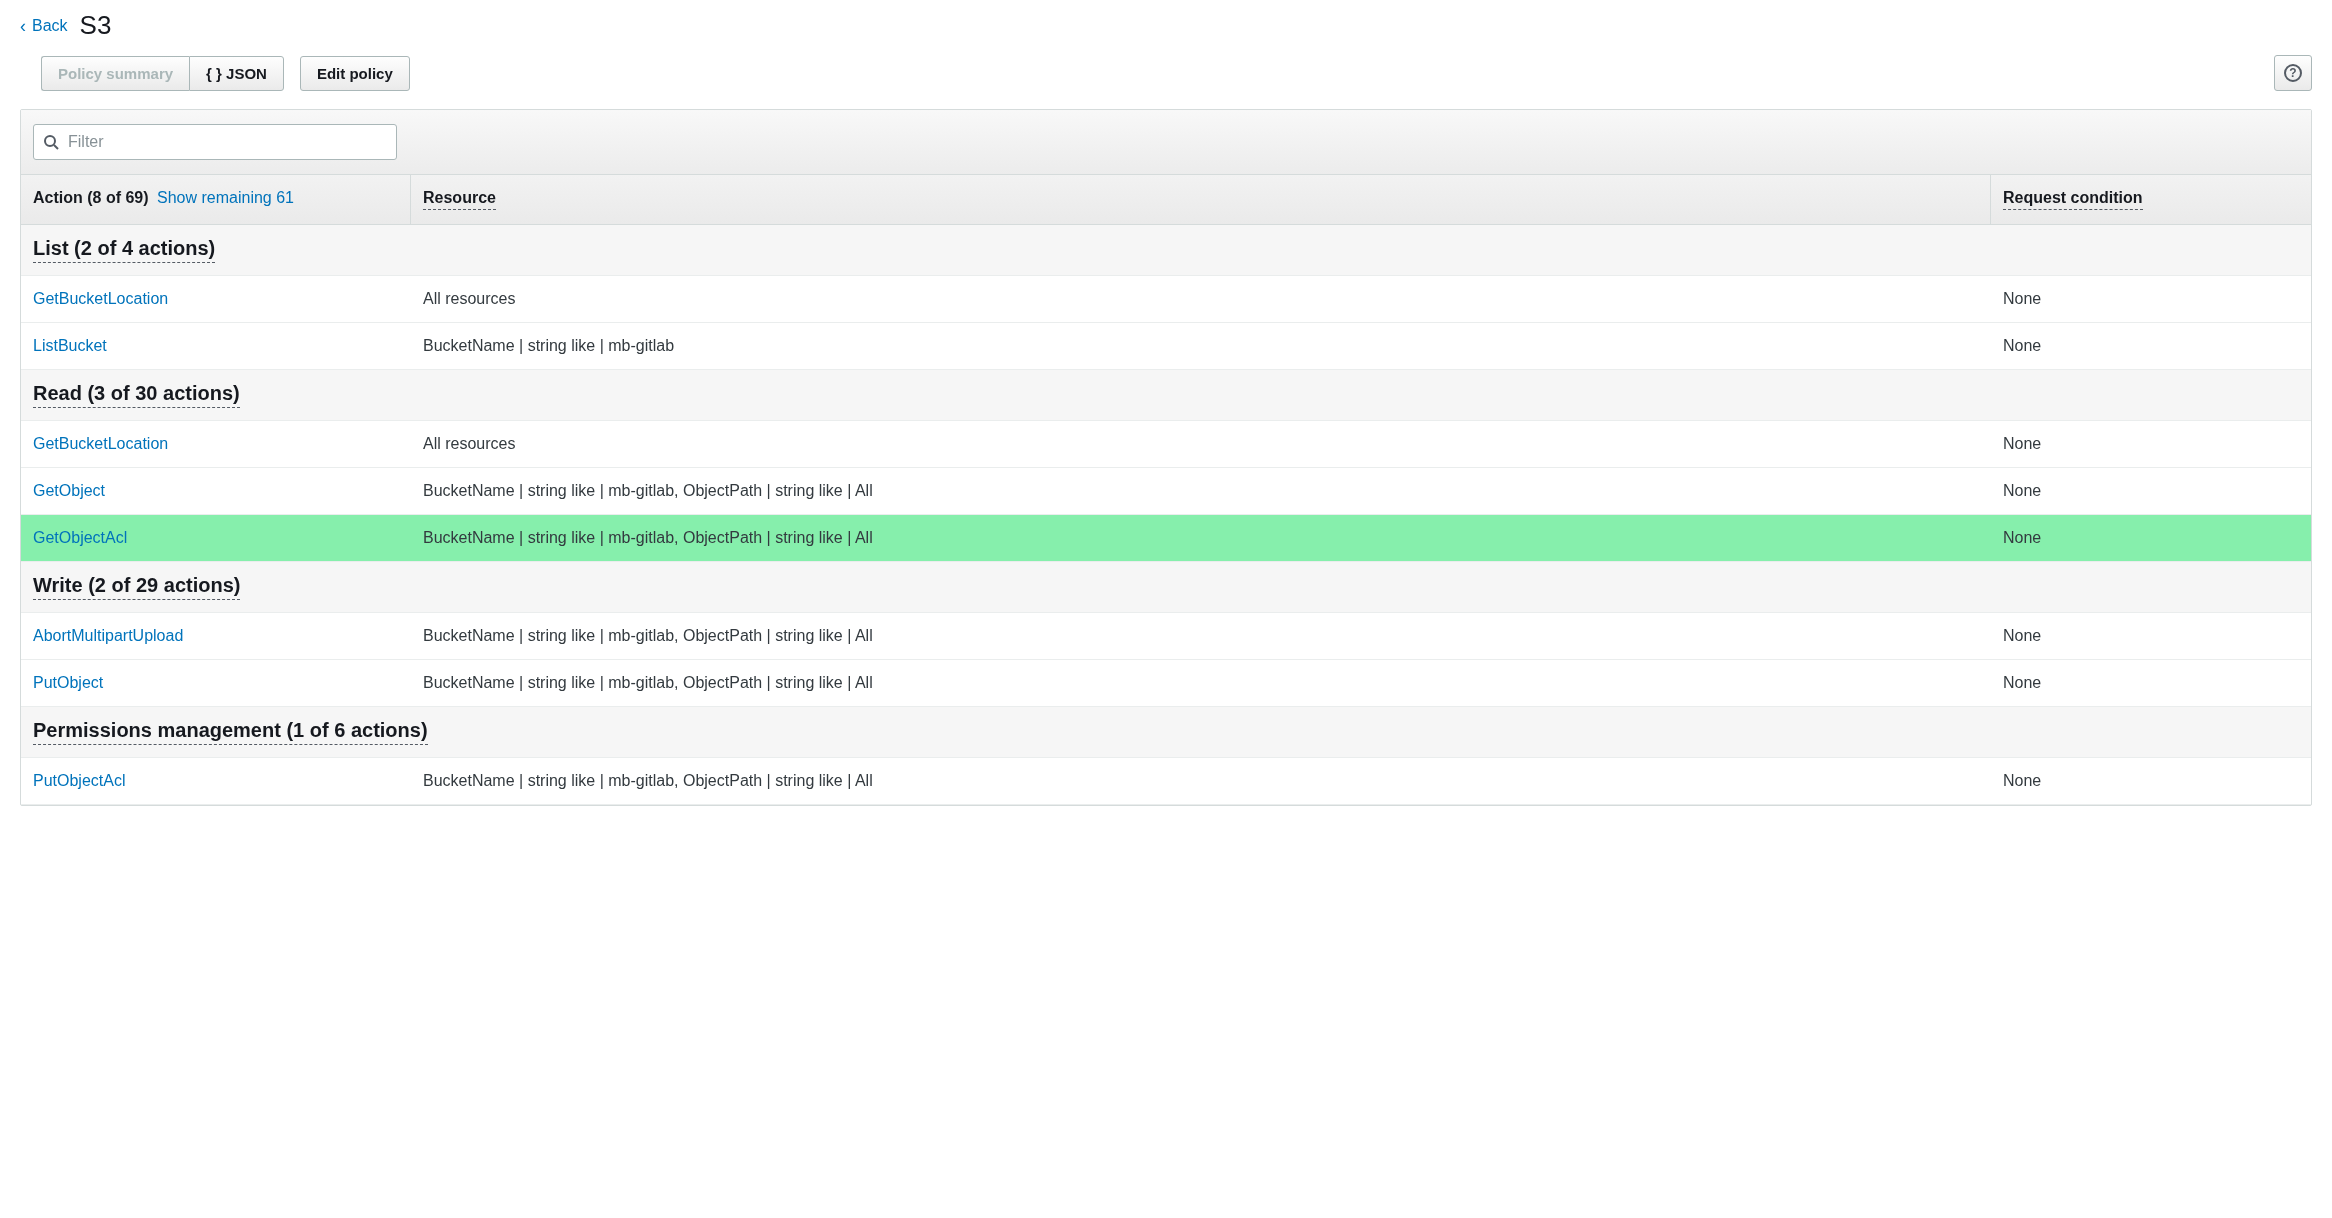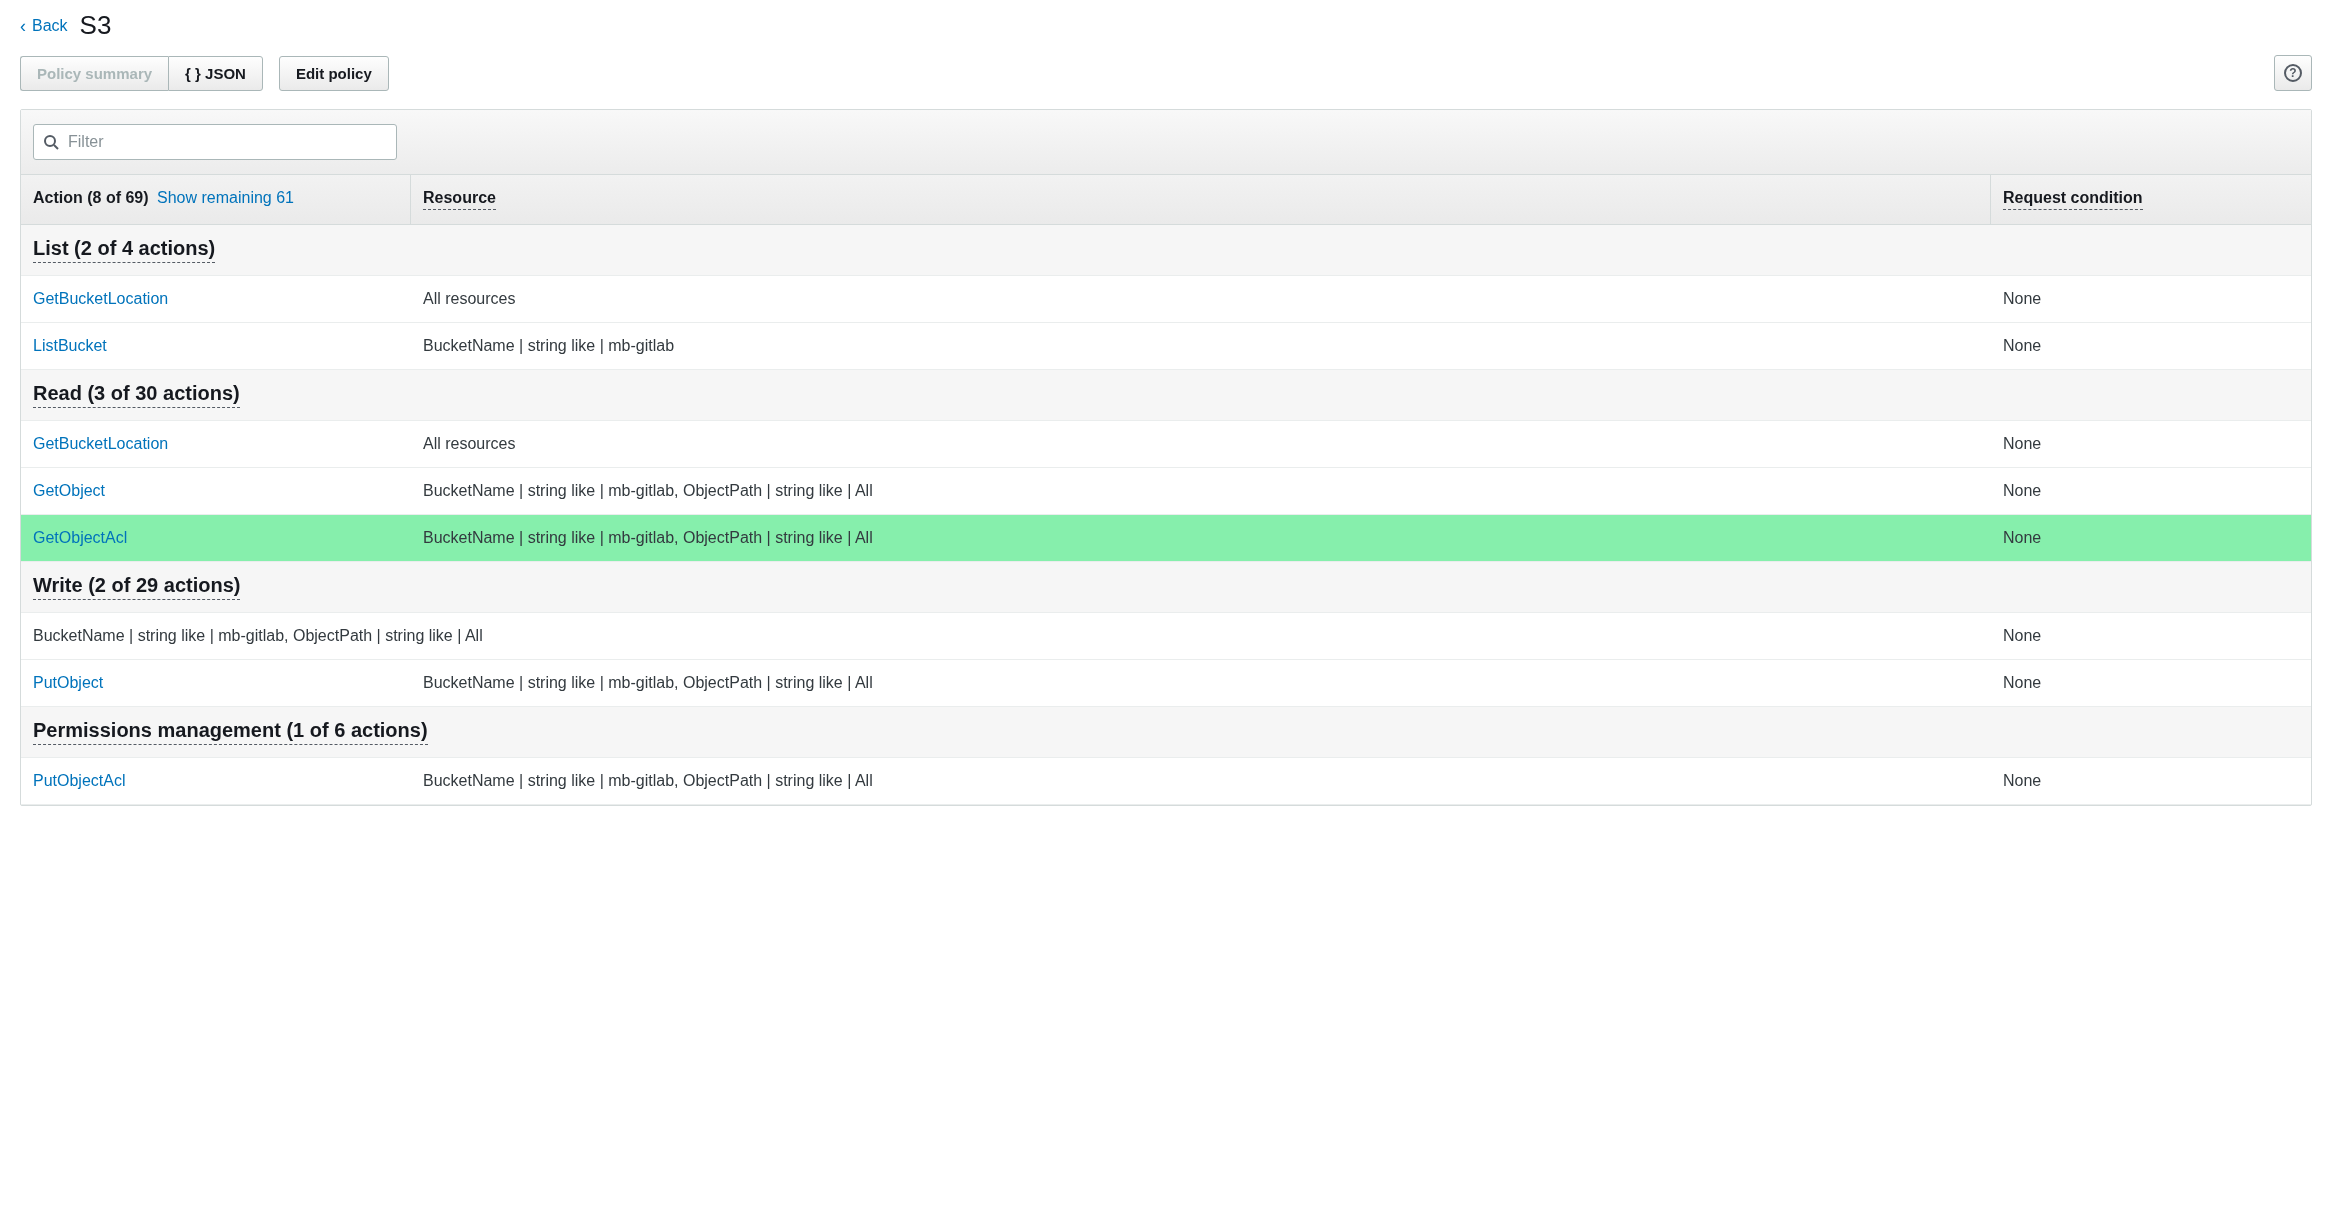--- a/index.html
+++ b/index.html
@@ -44,20 +44,21 @@
       justify-content: space-between;
       margin-bottom: 18px;
     }
     .toolbar-left {
       display: flex;
       gap: 16px;
       align-items: center;
     }
     .btn-group {
       display: flex;
+      margin-left: 21px;
     }
     .btn {
       background: linear-gradient(#fefefe, #eaeaea);
       border: 1px solid #aab7b8;
       padding: 8px 16px;
       font-size: 15px;
       font-weight: 700;
       color: #545b64;
       cursor: pointer;
       border-radius: 3px;
@@ -268,20 +269,21 @@
         <div class="col-resource"><span class="cell-text">BucketName | string like | mb-gitlab, ObjectPath | string like | All</span></div>
         <div class="col-condition"><span class="cell-text">None</span></div>
       </div>
       <div class="data-row highlighted">
         <div class="col-action"><a class="action-link">GetObjectAcl</a></div>
         <div class="col-resource"><span class="cell-text">BucketName | string like | mb-gitlab, ObjectPath | string like | All</span></div>
         <div class="col-condition"><span class="cell-text">None</span></div>
       </div>
       <div class="group-header"><span class="dashed-underline">Write (2 of 29 actions)</span></div>
       <div class="data-row">
+        <div class="col-action"><a class="action-link">AbortMultipartUpload</a></div>
         <div class="col-resource"><span class="cell-text">BucketName | string like | mb-gitlab, ObjectPath | string like | All</span></div>
         <div class="col-condition"><span class="cell-text">None</span></div>
       </div>
       <div class="data-row">
         <div class="col-action"><a class="action-link">PutObject</a></div>
         <div class="col-resource"><span class="cell-text">BucketName | string like | mb-gitlab, ObjectPath | string like | All</span></div>
         <div class="col-condition"><span class="cell-text">None</span></div>
       </div>
       <div class="group-header"><span class="dashed-underline">Permissions management (1 of 6 actions)</span></div>
       <div class="data-row">

